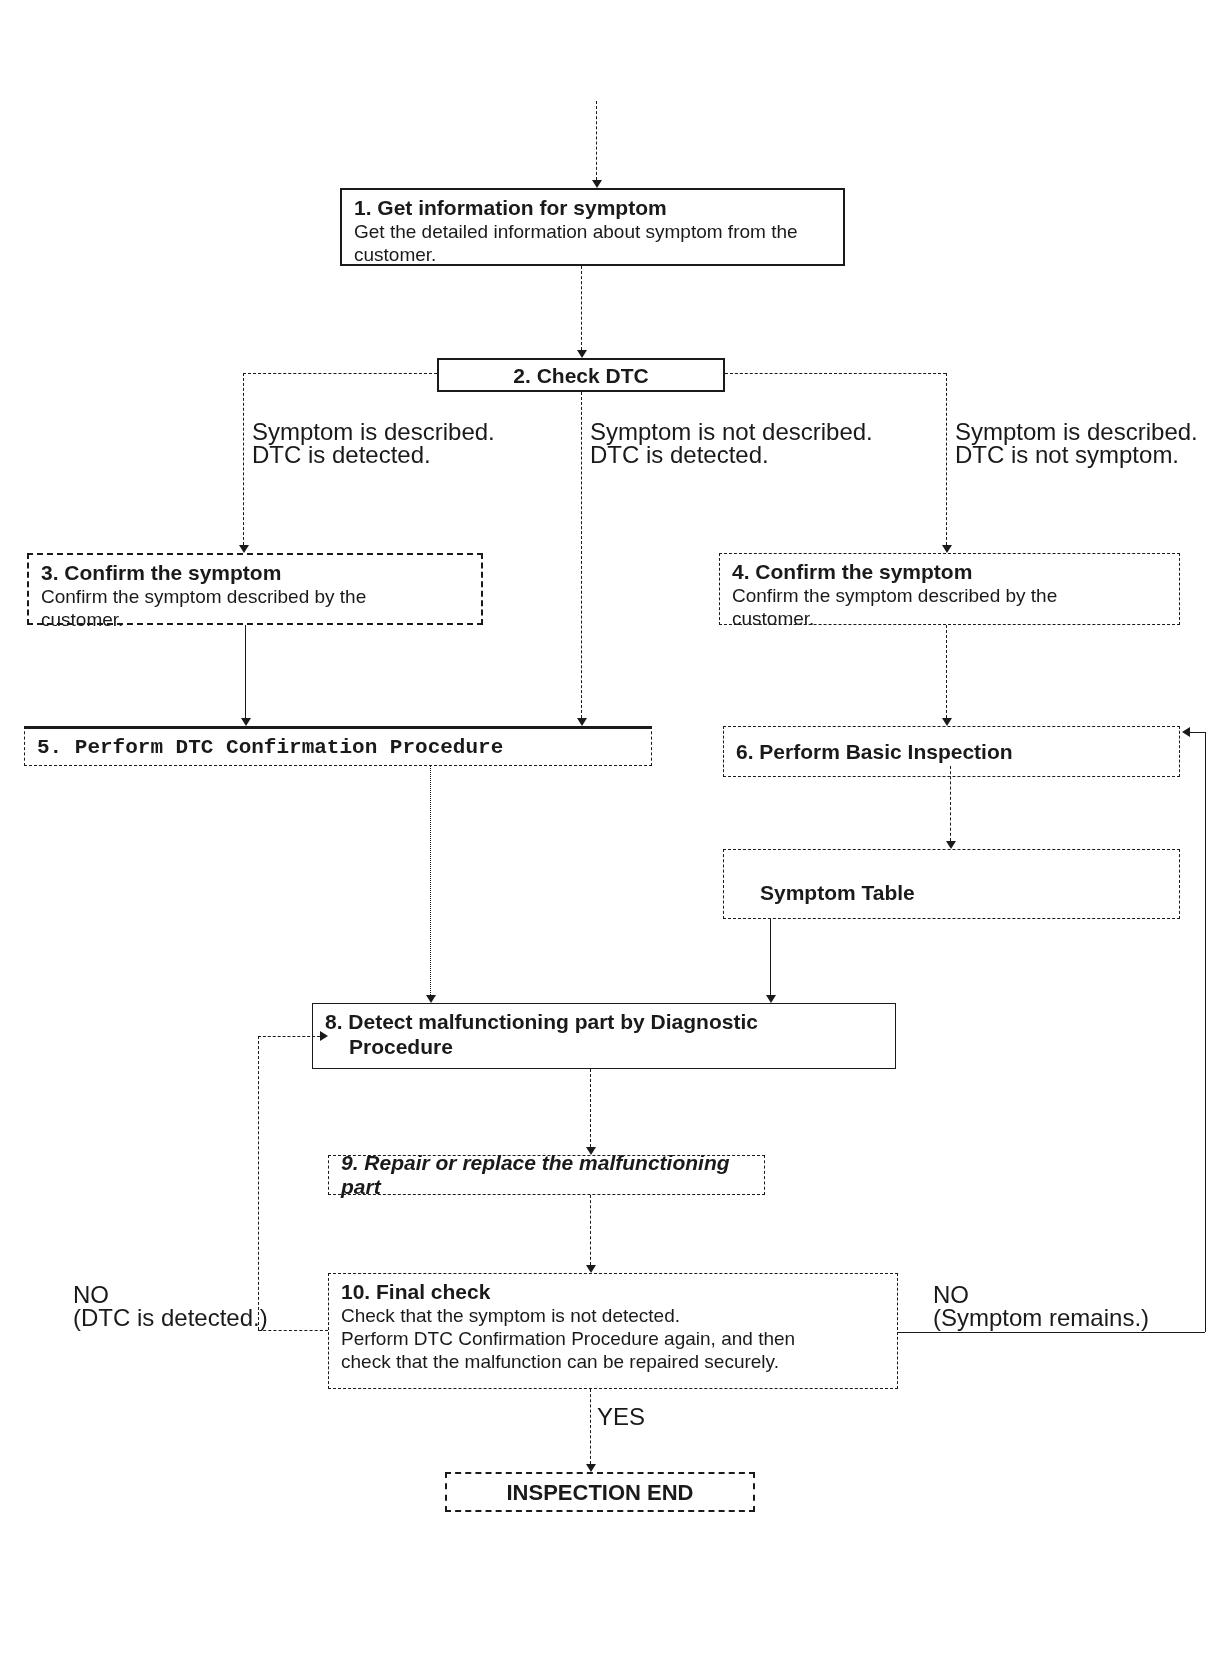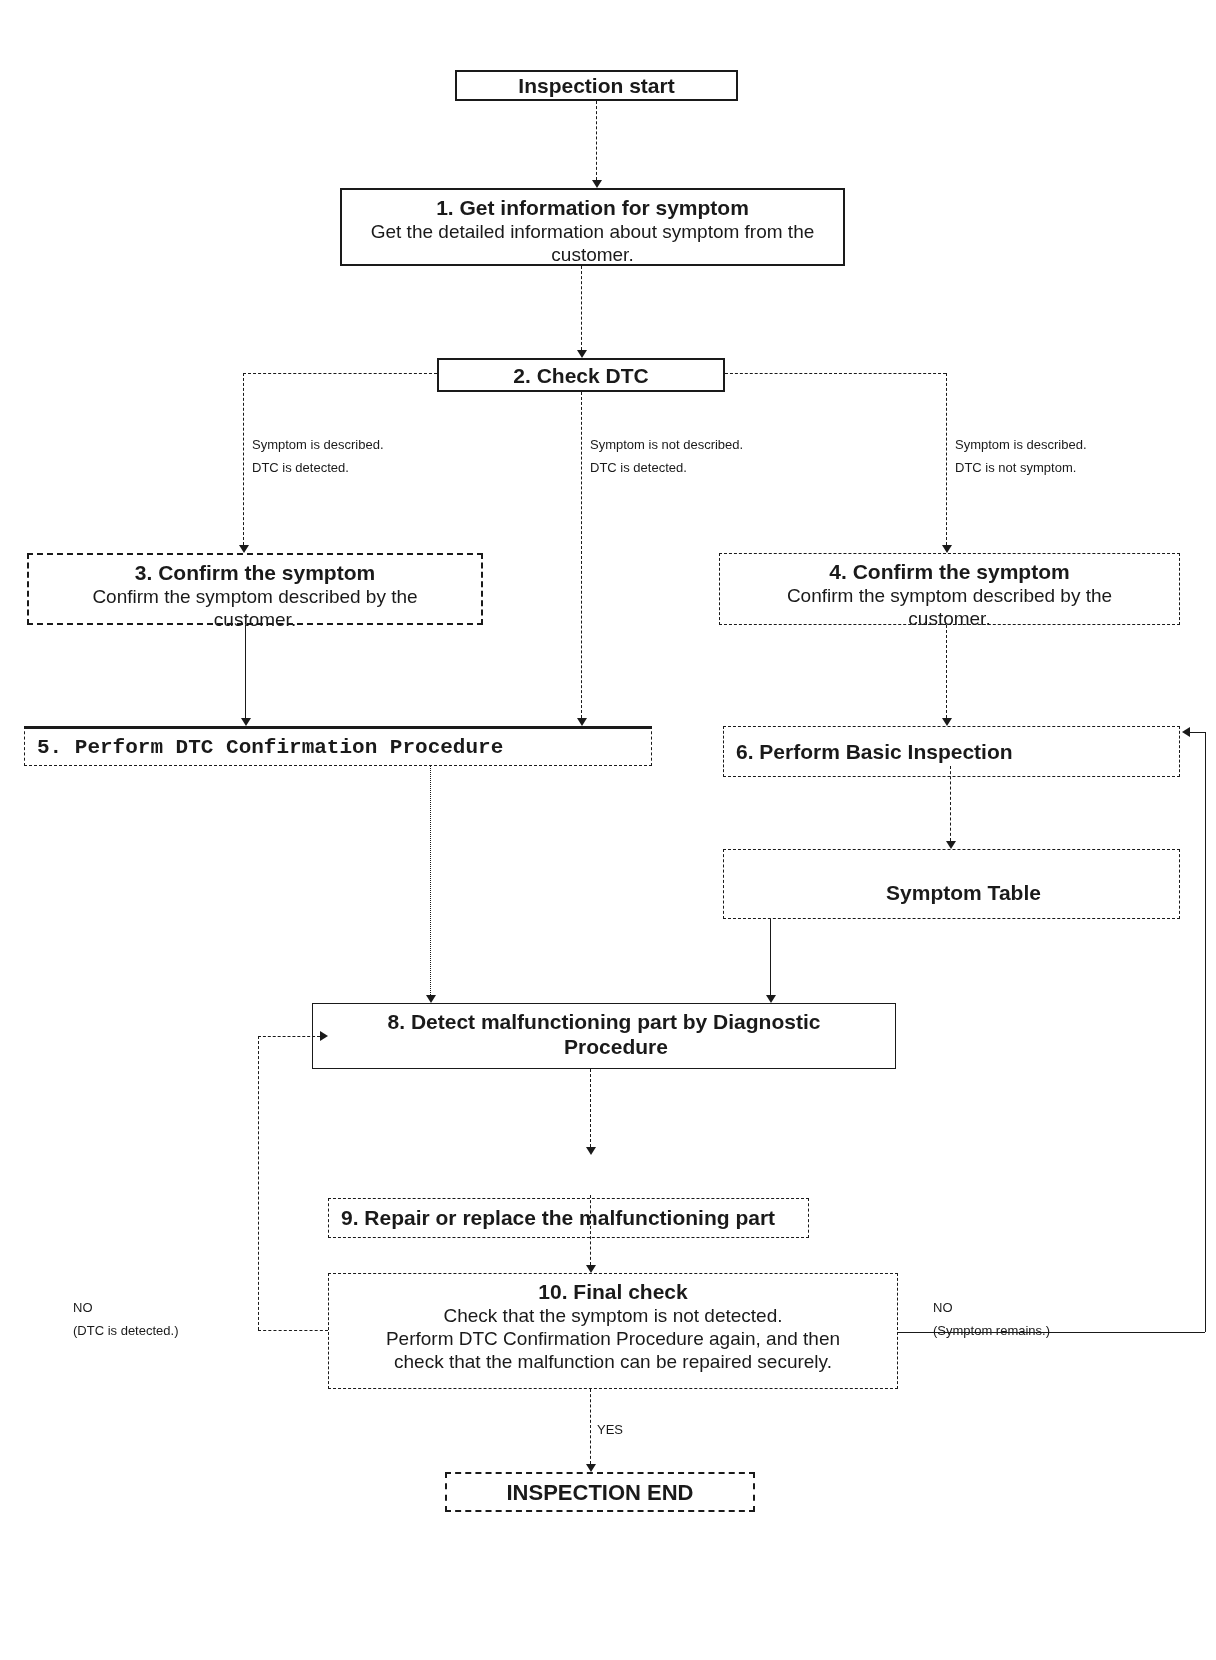--- a/index.html
+++ b/index.html
@@ -15,44 +15,41 @@
     background:#fff;
     box-sizing:border-box;
   }
   .b-solid{border:2px solid #1a1a1a;}
   .b-dash{border:1.5px dashed #1a1a1a;}
   .b-dash-thick{border:2px dashed #1a1a1a;}
   .top-heavy{border-top:3px solid #1a1a1a;}
   .centered{display:flex;align-items:center;justify-content:center;text-align:center;}
   .node-title{font-weight:bold;font-size:21px;line-height:25px;}
   .node-body{font-size:19px;line-height:23px;}
-  .pad{padding:5px 12px;text-align:center;}
+  .pad{padding:5px 12px;}
   .row-label{font-weight:bold;font-size:21px;padding-left:12px;display:flex;align-items:center;height:100%;}
   .indent2{display:inline-block;margin-left:24px;}
-  .free-label{position:absolute;font-size:13px;line-height:23px;white-space:nowrap;margin-top:13px;}
+  .free-label{position:absolute;font-size:24px;line-height:23px;white-space:nowrap;}
   .line-v{position:absolute;width:0;}
   .line-h{position:absolute;height:0;}
   .v-dash{border-left:1.5px dashed #1a1a1a;}
   .v-dot{border-left:1.5px dotted #1a1a1a;}
   .v-solid{border-left:1.5px solid #1a1a1a;}
   .h-dash{border-top:1.5px dashed #1a1a1a;}
   .h-solid{border-top:1.5px solid #1a1a1a;}
   .arr{position:absolute;width:0;height:0;}
   .arr-down{border-left:5px solid transparent;border-right:5px solid transparent;border-top:8px solid #1a1a1a;}
   .arr-right{border-top:5px solid transparent;border-bottom:5px solid transparent;border-left:8px solid #1a1a1a;}
   .arr-left{border-top:5px solid transparent;border-bottom:5px solid transparent;border-right:8px solid #1a1a1a;}
 </style>
 </head>
 <body>
 
 <div id="canvas">
 
-  <div class="node b-solid centered" style="left:455px;top:70px;width:283px;height:31px;">
-    <span class="node-title">Inspection start</span>
-  </div>
 
   <div class="line-v v-dash" style="left:596px;top:101px;height:79px;"></div>
   <div class="arr arr-down" style="left:592px;top:180px;"></div>
 
   <div class="node b-solid pad" style="left:340px;top:188px;width:505px;height:78px;">
     <div class="node-title">1. Get information for symptom</div>
     <div class="node-body">Get the detailed information about symptom from the</div>
     <div class="node-body">customer.</div>
   </div>
 
@@ -132,21 +129,21 @@
   <div class="node pad" style="left:312px;top:1003px;width:584px;height:66px;border:1.5px solid #1a1a1a;">
     <div class="node-title">
       <span>8. Detect malfunctioning part by Diagnostic</span><br>
       <span class="indent2">Procedure</span>
     </div>
   </div>
 
   <div class="line-v v-dash" style="left:590px;top:1069px;height:78px;"></div>
   <div class="arr arr-down" style="left:586px;top:1147px;"></div>
 
-  <div class="node b-dash" style="left:328px;top:1198px;width:481px;height:40px;">
+  <div class="node b-dash" style="left:328px;top:1155px;width:437px;height:40px;font-style:italic;">
     <div class="row-label">9. Repair or replace the malfunctioning part</div>
   </div>
 
   <div class="line-v v-dash" style="left:590px;top:1195px;height:70px;"></div>
   <div class="arr arr-down" style="left:586px;top:1265px;"></div>
 
   <div class="node b-dash pad" style="left:328px;top:1273px;width:570px;height:116px;">
     <div class="node-title">10. Final check</div>
     <div class="node-body">Check that the symptom is not detected.</div>
     <div class="node-body">Perform DTC Confirmation Procedure again, and then</div>

